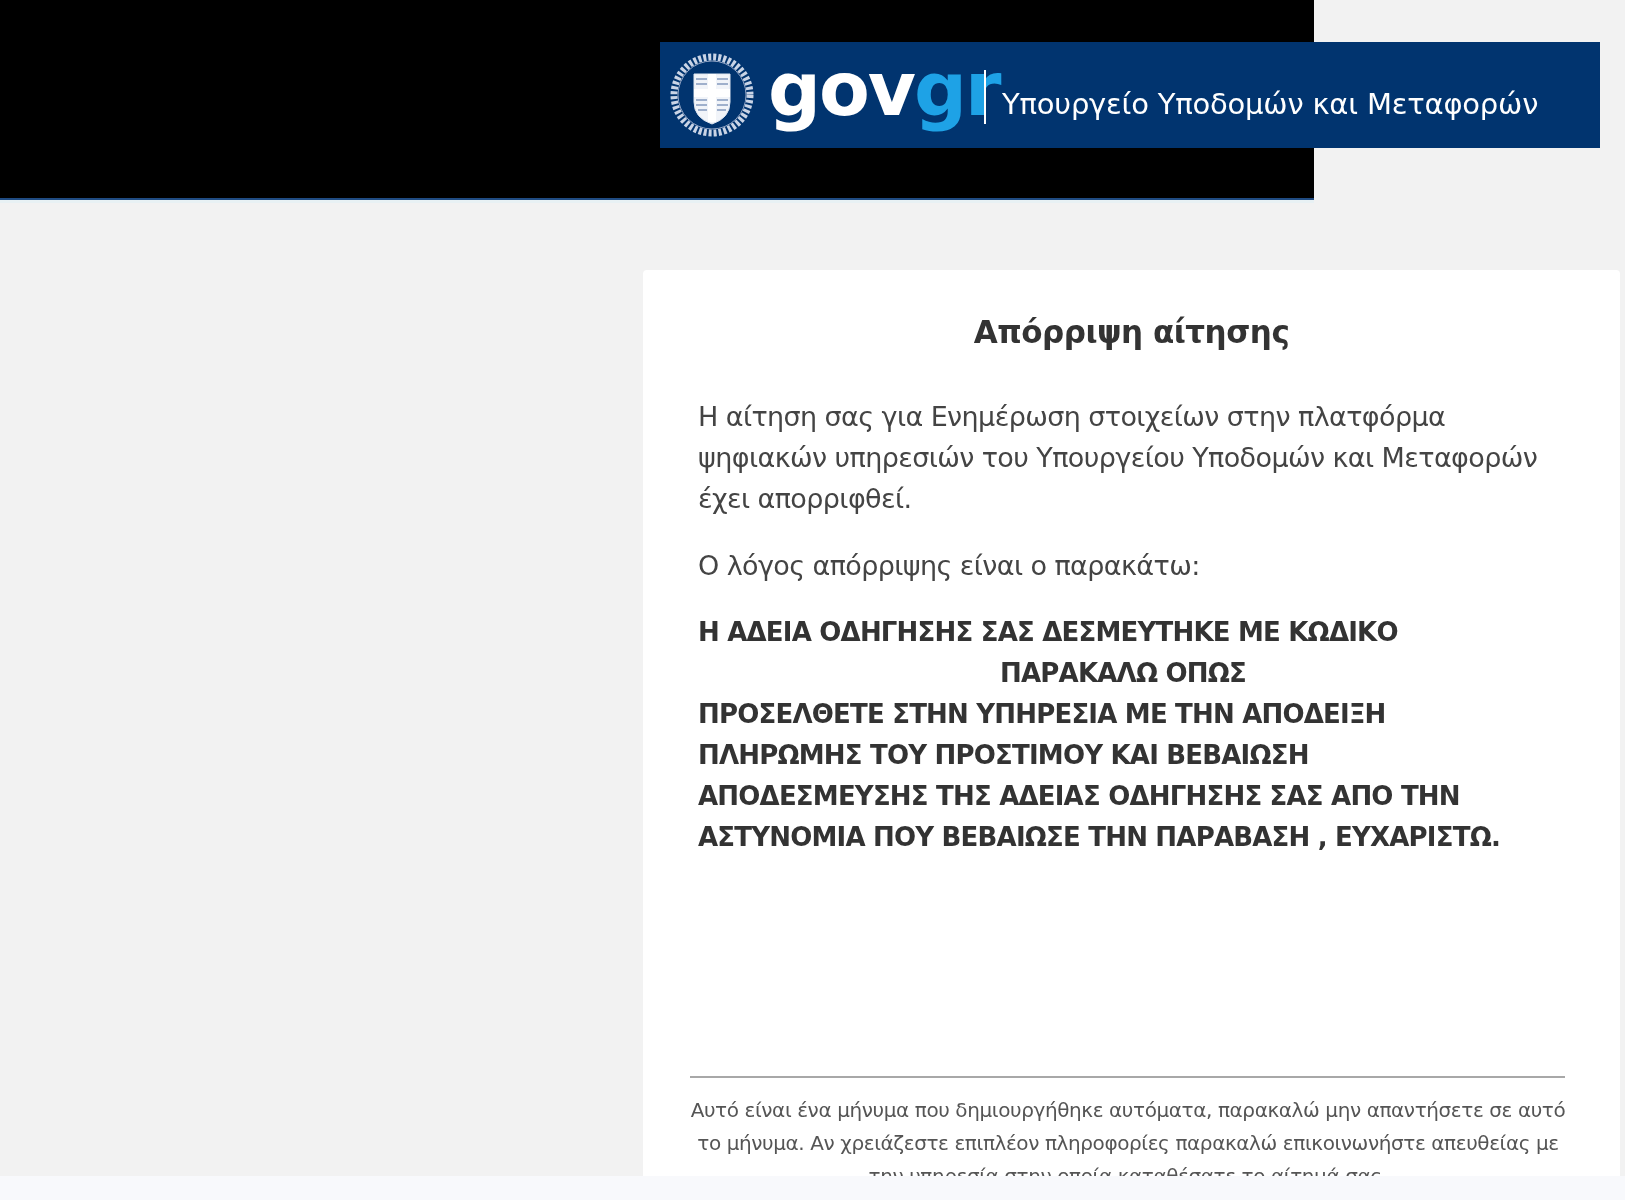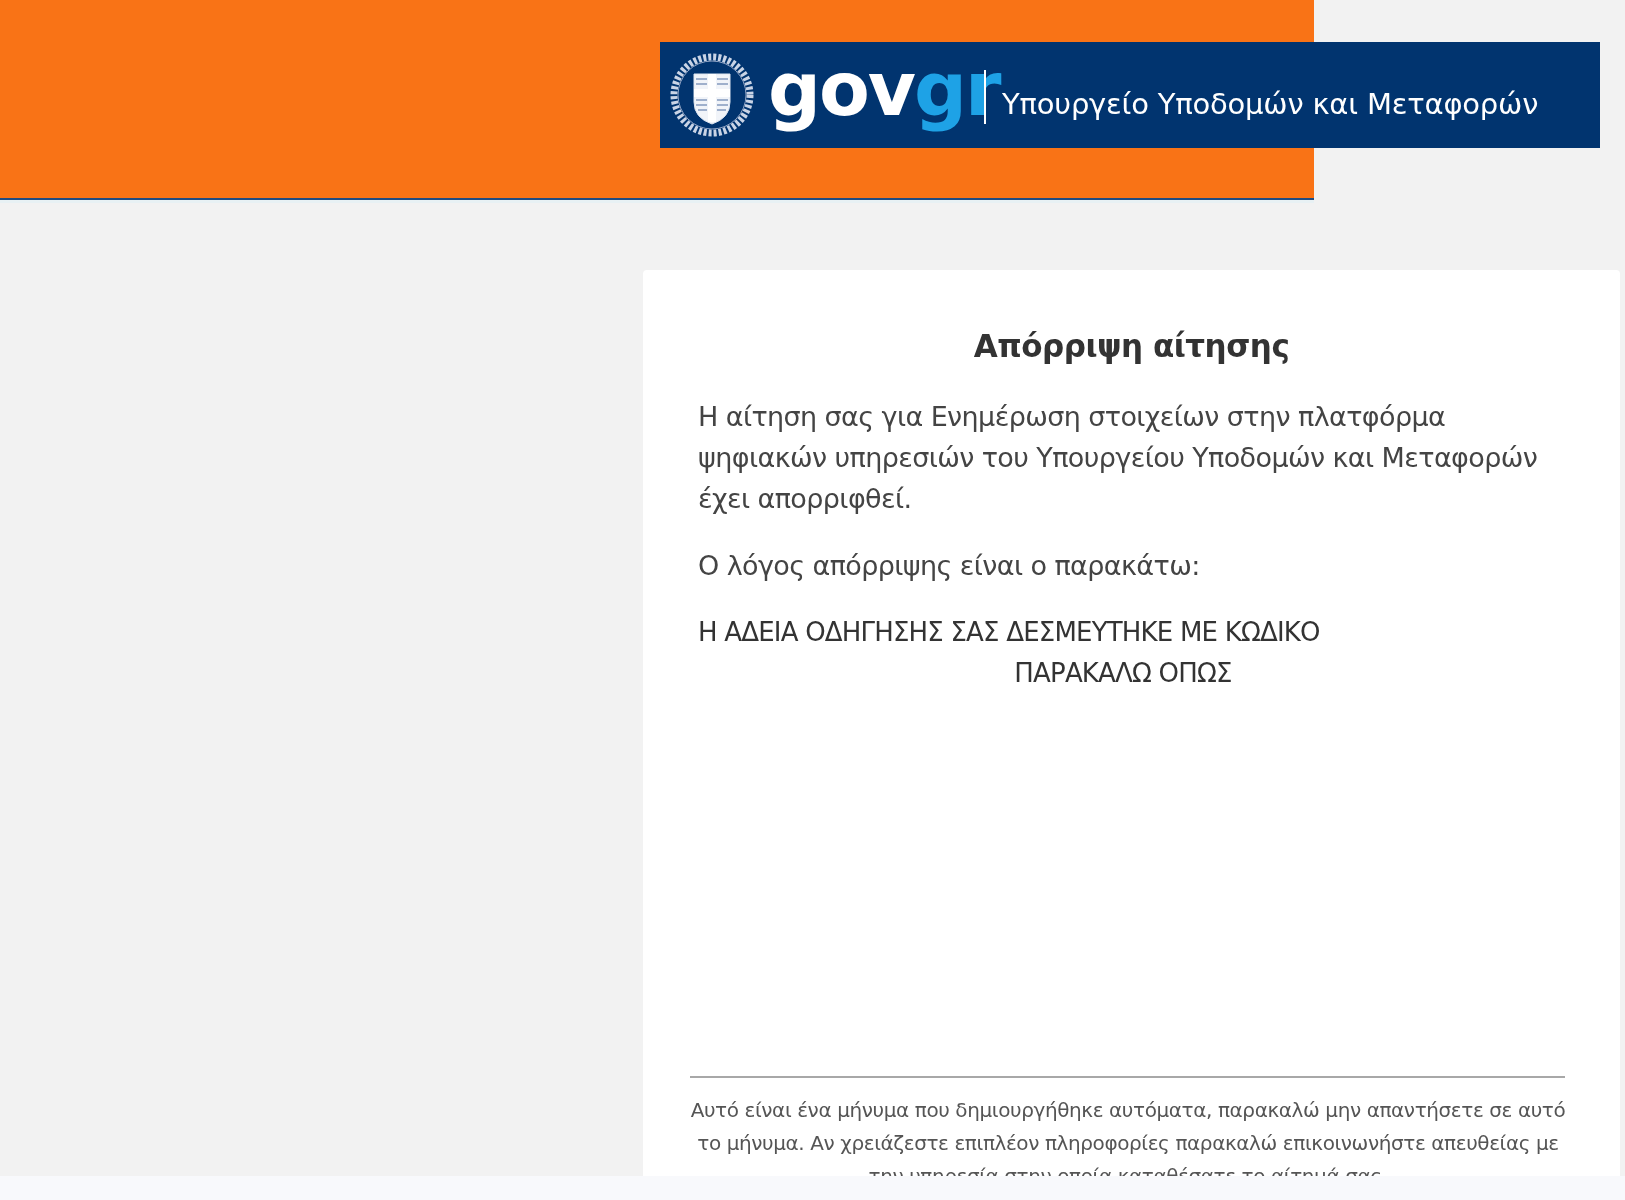--- a/index.html
+++ b/index.html
@@ -4,21 +4,21 @@
   <style>
     * { box-sizing: border-box; margin: 0; padding: 0; }
     html, body { width: 1625px; height: 1200px; overflow: hidden; }
     body {
       background: #f2f2f2;
       font-family: "Liberation Sans", "DejaVu Sans", sans-serif;
       position: relative;
     }
     .header {
       position: absolute; left: 0; top: 0; width: 1314px; height: 200px;
-      background: #f97316;
+      background: #000000;
       border-bottom: 2px solid #1f4b82;
     }
     .header::after {
       content: ""; position: absolute; left: 0; right: 0; bottom: -5px; height: 3px;
       background: #e8f1f4;
     }
     .logo-banner {
       position: absolute; left: 660px; top: 42px; width: 940px; height: 106px;
       background: #01346f;
       display: flex; align-items: center;
@@ -40,33 +40,33 @@
       position: absolute; left: 342px; top: 32px;
       color: #ffffff; font-family: "DejaVu Sans", sans-serif;
       font-size: 29px; line-height: 40px; white-space: nowrap; letter-spacing: -0.2px; margin-top: 10px;
     }
     .card {
       position: absolute; left: 643px; top: 270px; width: 977px; height: 940px;
       background: #ffffff;
       border-radius: 4px;
     }
     .card-title {
-      position: absolute; left: 0; right: 0; top: 58px;
+      position: absolute; left: 0; right: 0; top: 44px;
       text-align: center; font-weight: bold; font-size: 31px; color: #333333;
       font-family: "DejaVu Sans", sans-serif; letter-spacing: -0.5px;
     }
     .content {
       position: absolute; left: 55px; top: 126px; width: 880px;
       color: #444444; font-size: 27px; line-height: 41px;
       font-family: "DejaVu Sans", sans-serif; letter-spacing: -0.6px;
     }
     .content p { margin-bottom: 26px; }
     .content .p1 { width: 860px; }
     .bold-block {
-      font-weight: normal; color: #333333; font-size: 26px; line-height: 41px;
+      font-weight: bold; color: #333333; font-size: 26px; line-height: 41px;
       letter-spacing: -0.8px;
     }
     .bold-block .right-line { display: block; text-align: center; padding-right: 30px; }
     .hr {
       position: absolute; left: 47px; top: 806px; width: 875px; height: 2px; background: #a8a8a8;
     }
     .footer-note {
       position: absolute; left: 40px; top: 824px; width: 890px;
       text-align: center; color: #555555; font-size: 20px; line-height: 33px;
       font-family: "DejaVu Sans", sans-serif; letter-spacing: -0.4px;
@@ -109,19 +109,20 @@
 </div>
 
 <div class="card">
   <h1 class="card-title">Απόρριψη αίτησης</h1>
   <div class="content">
     <p class="p1">Η αίτηση σας για Ενημέρωση στοιχείων στην πλατφόρμα ψηφιακών υπηρεσιών του Υπουργείου Υποδομών και Μεταφορών έχει απορριφθεί.</p>
     <p>Ο λόγος απόρριψης είναι ο παρακάτω:</p>
     <p class="bold-block">
       <span style="display:block">Η ΑΔΕΙΑ ΟΔΗΓΗΣΗΣ ΣΑΣ ΔΕΣΜΕΥΤΗΚΕ ΜΕ ΚΩΔΙΚΟ</span>
       <span class="right-line">ΠΑΡΑΚΑΛΩ ΟΠΩΣ</span>
+      <span style="display:block; width:820px">ΠΡΟΣΕΛΘΕΤΕ ΣΤΗΝ ΥΠΗΡΕΣΙΑ ΜΕ ΤΗΝ ΑΠΟΔΕΙΞΗ ΠΛΗΡΩΜΗΣ ΤΟΥ ΠΡΟΣΤΙΜΟΥ ΚΑΙ ΒΕΒΑΙΩΣΗ ΑΠΟΔΕΣΜΕΥΣΗΣ ΤΗΣ ΑΔΕΙΑΣ ΟΔΗΓΗΣΗΣ ΣΑΣ ΑΠΟ ΤΗΝ ΑΣΤΥΝΟΜΙΑ ΠΟΥ ΒΕΒΑΙΩΣΕ ΤΗΝ ΠΑΡΑΒΑΣΗ , ΕΥΧΑΡΙΣΤΩ.</span>
     </p>
   </div>
   <div class="hr"></div>
   <div class="footer-note">Αυτό είναι ένα μήνυμα που δημιουργήθηκε αυτόματα, παρακαλώ μην απαντήσετε σε αυτό το μήνυμα. Αν χρειάζεστε επιπλέον πληροφορίες παρακαλώ επικοινωνήστε απευθείας με την υπηρεσία στην οποία καταθέσατε το αίτημά σας.</div>
 </div>
 
 <div class="bottom-band"></div>
 
 </body></html>

